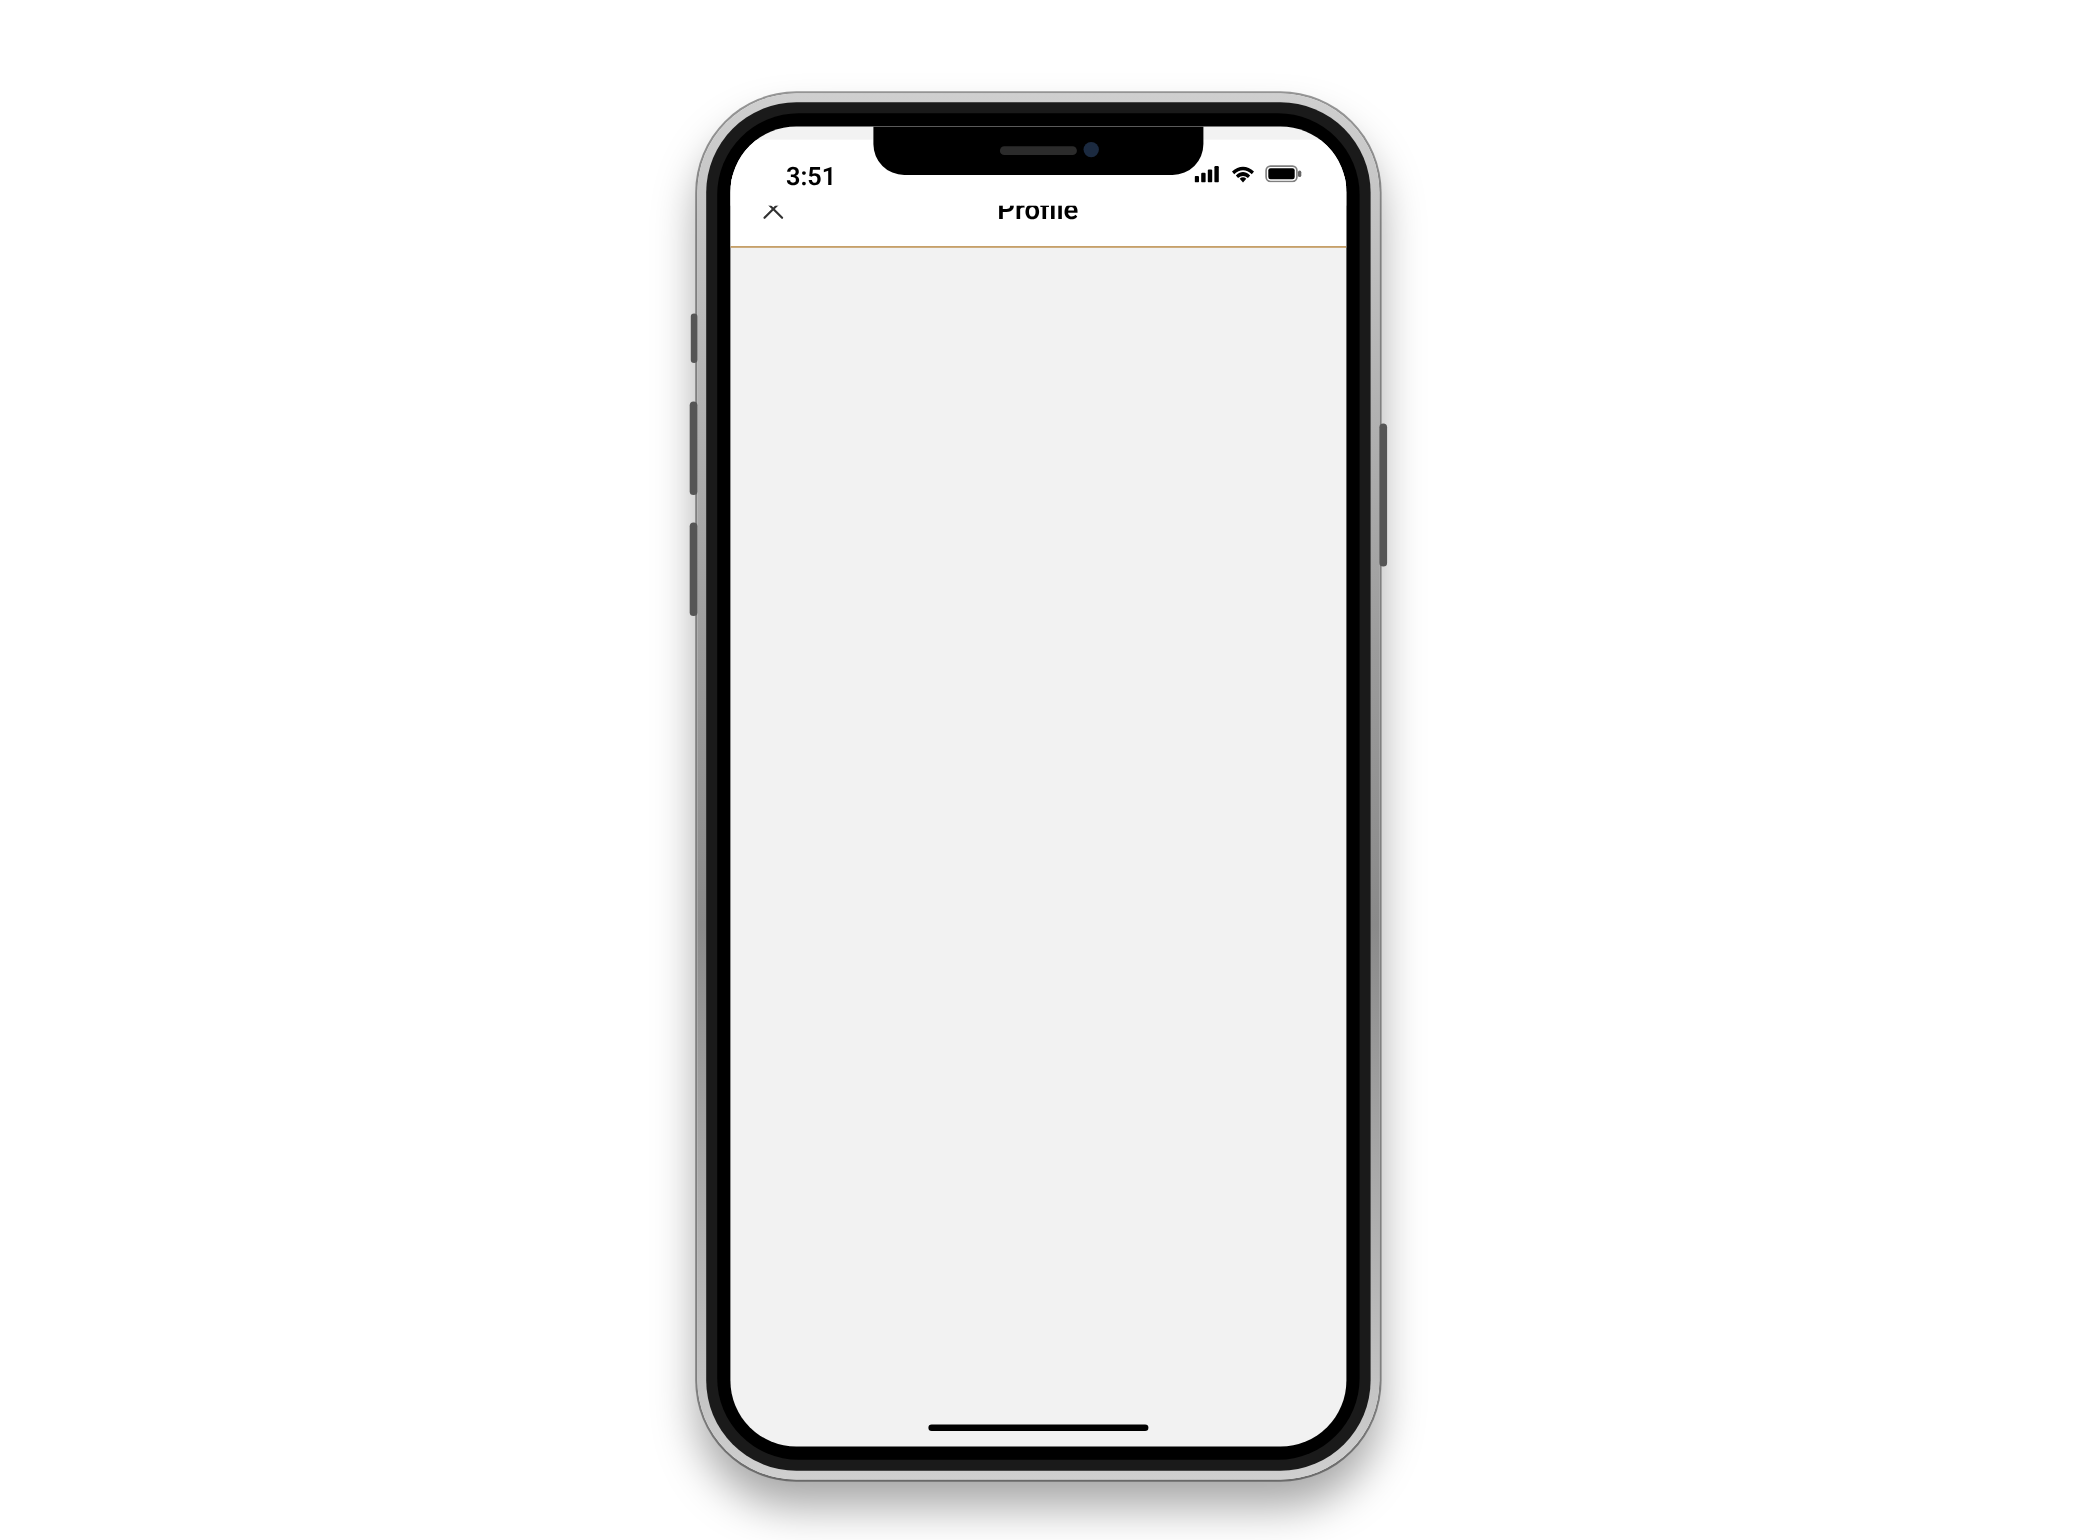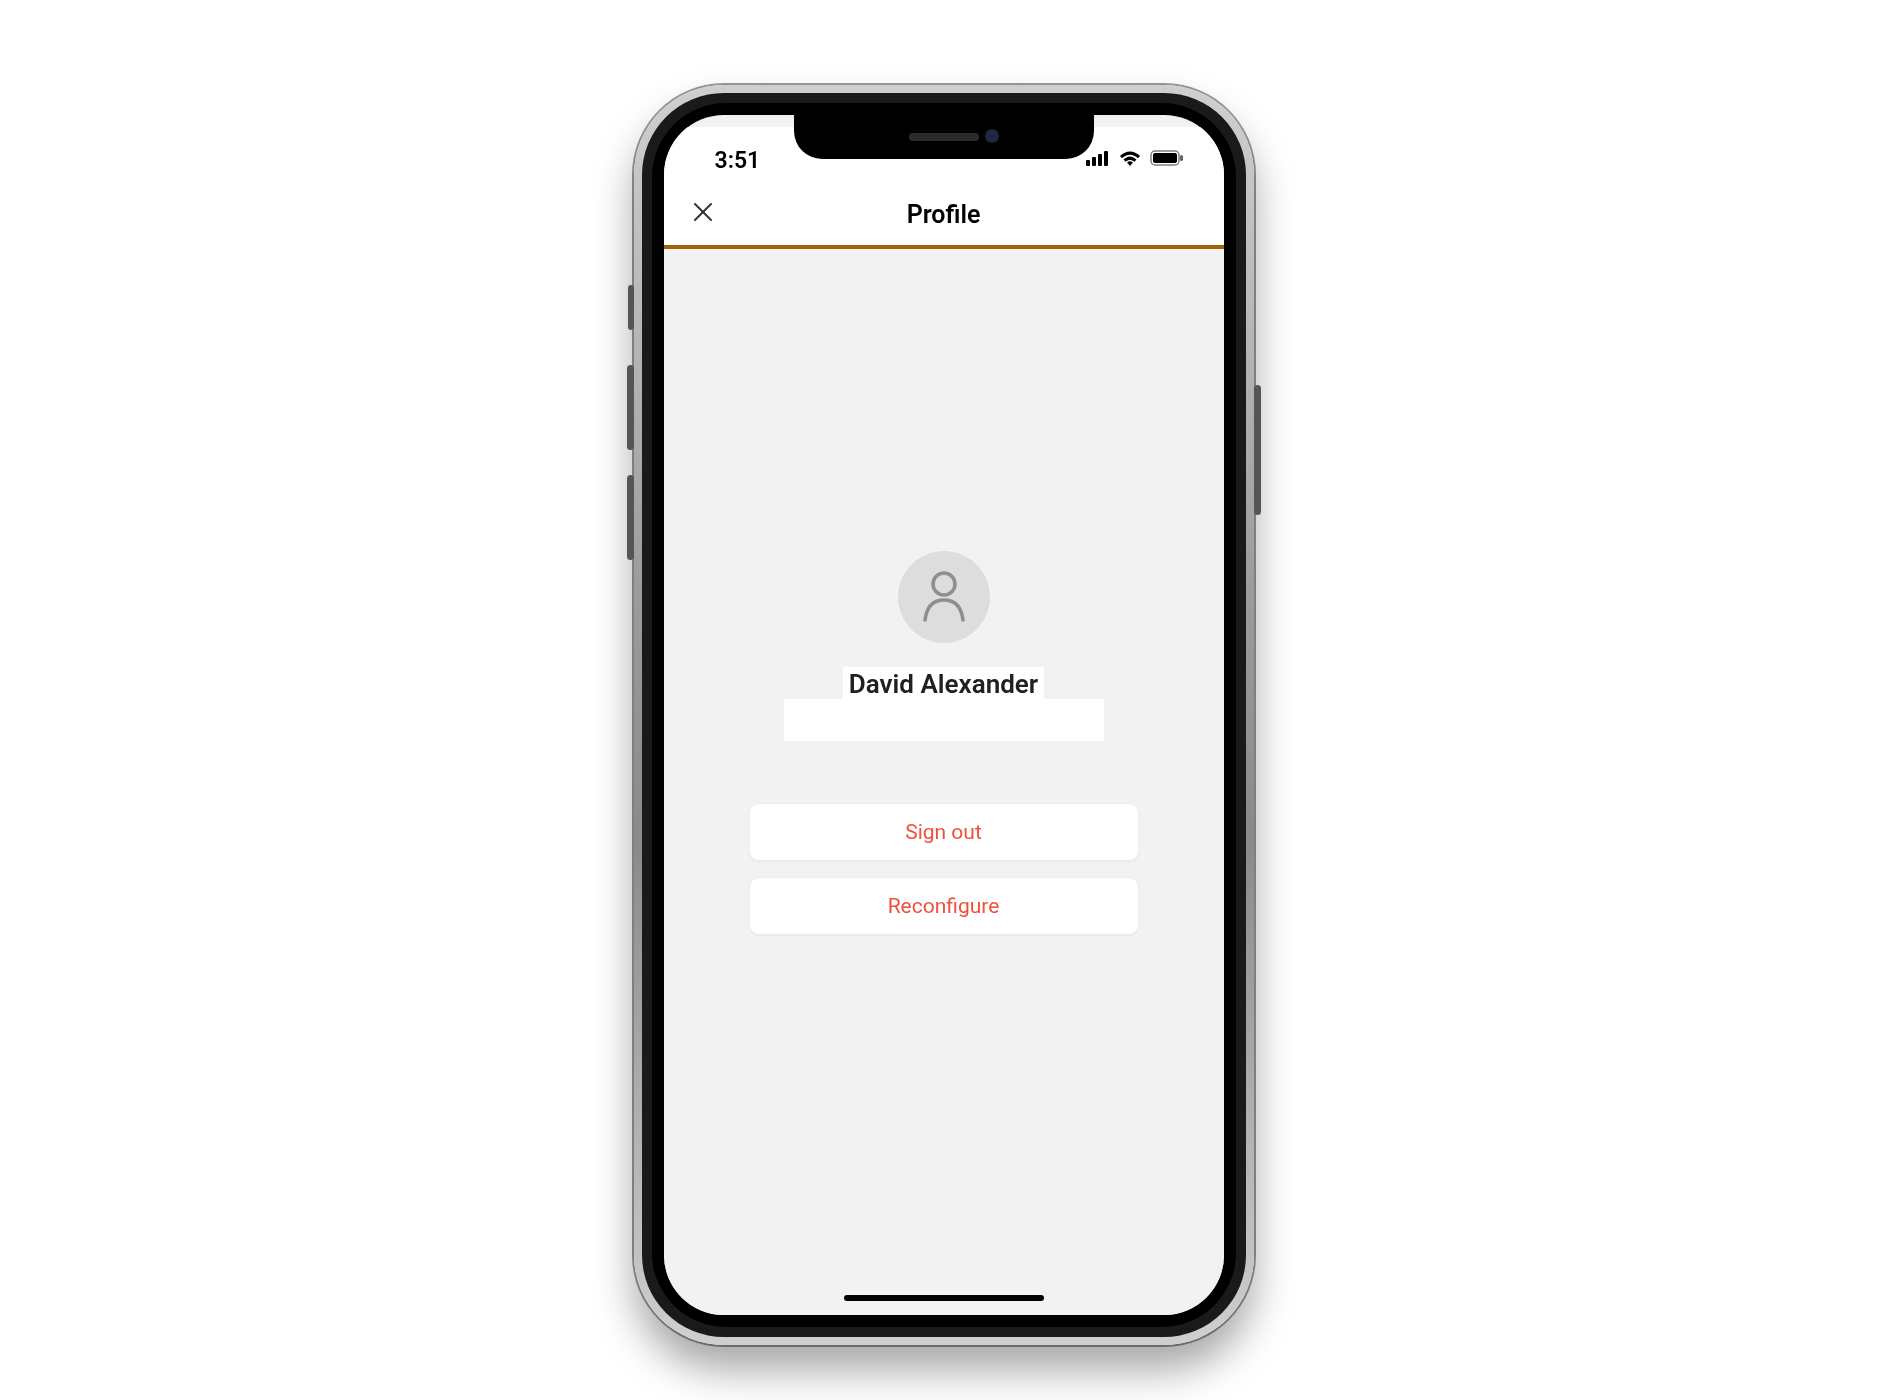--- a/index.html
+++ b/index.html
@@ -120,26 +120,26 @@
     display: flex;
     align-items: center;
     gap: 8px;
     margin-right: 4px;
     margin-top: 6px;
   }
 
   
   .nav-bar {
     position: absolute;
-    top: 68px;
+    top: 44px;
     left: 0;
     right: 0;
     height: 66px;
     background: #fff;
-    border-bottom: 4px solid #a16207;
+    border-bottom: 1px solid #a16207;
     display: flex;
     align-items: center;
     justify-content: center;
     z-index: 40;
   }
   .nav-title {
     font-size: 25px;
     font-weight: 600;
     color: #000;
   }
@@ -279,37 +279,16 @@
         <span>
           <svg width="22" height="22" viewBox="0 0 22 22">
             <line x1="3" y1="3" x2="19" y2="19" stroke="#333" stroke-width="2" stroke-linecap="round"></line>
             <line x1="19" y1="3" x2="3" y2="19" stroke="#333" stroke-width="2" stroke-linecap="round"></line>
           </svg>
         </span>
       </div>
       <div class="nav-title">Profile</div>
     </div>
 
-    <div class="content">
-      <div class="avatar-circle">
-        <span>
-          <svg width="50" height="54" viewBox="0 0 50 54">
-            <circle cx="25" cy="16" r="11" fill="none" stroke="#8e8e8e" stroke-width="3.5"></circle>
-            <path d="M6 52 C8 36 17 32 25 32 C33 32 42 36 44 52" fill="none" stroke="#8e8e8e" stroke-width="3.5" stroke-linecap="round"></path>
-          </svg>
-        </span>
-      </div>
-      <div class="profile-name">David Alexander</div>
-      <div class="profile-sub"></div>
-
-      <div class="actions">
-        <div class="action-btn">
-          <span>Sign out</span>
-        </div>
-        <div class="action-btn">
-          <span>Reconfigure</span>
-        </div>
-      </div>
-    </div>
 
     <div class="home-indicator"></div>
   </div>
 </div>
 
 </body></html>

